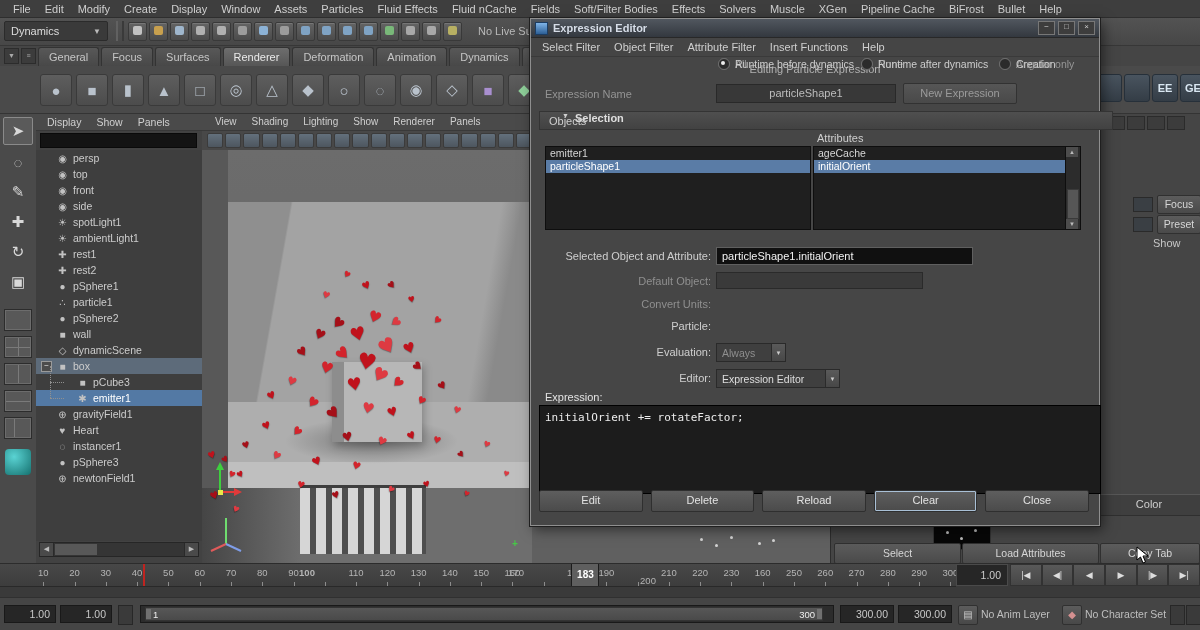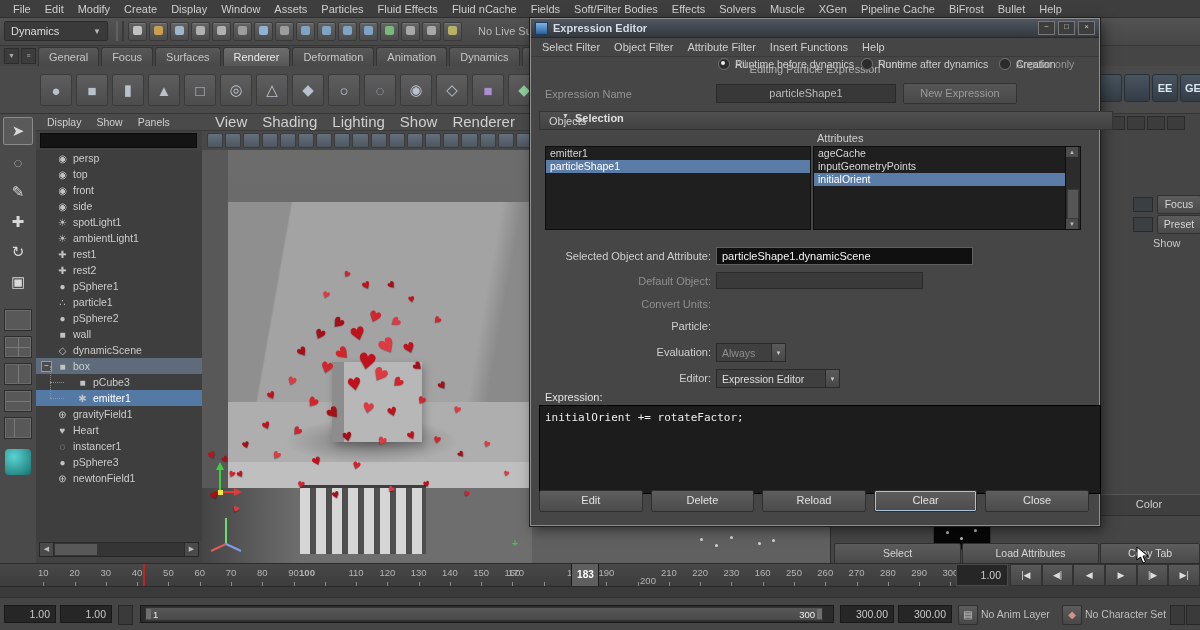--- a/index.html
+++ b/index.html
@@ -75,21 +75,21 @@
   .orow.sel .lbl{color:#fff}
   #outliner-hscroll{position:absolute;left:3px;top:429px;width:158px;height:13px;background:#353535;border:1px solid #262626;display:flex}
   .hsbtn{width:13px;background:#4a4a4a;border-right:1px solid #2a2a2a;font-size:7px;color:#bbb;text-align:center;line-height:12px}
   .hsbtn.r{border-right:none;border-left:1px solid #2a2a2a}
   #hsthumb{width:42px;background:#585858;margin:1px}
   #hstrack{flex:1;display:flex}
 
   
   #viewport{position:absolute;left:202px;top:113px;width:330px;height:450px;background:#676767}
   #viewport-menus{height:17px;background:#4a4a4a;display:flex;align-items:center;gap:1px;padding-left:6px;border-bottom:1px solid #393939}
-  #viewport-menus .mi{padding:0 7px;font-size:15px;color:#cfcfcf}
+  #viewport-menus .mi{padding:0 7px;font-size:10px;color:#cfcfcf}
   #viewport-toolbar{height:19px;background:#484848;display:flex;align-items:center;gap:2px;padding-left:5px;border-bottom:1px solid #3a3a3a}
   .vpi{width:15px;height:13px;background:linear-gradient(#63707c,#4d565f);border:1px solid #3b3b3b;border-radius:2px}
   #vp-canvas{position:absolute;left:0;top:37px;width:330px;height:413px;background:linear-gradient(#6c6c6c,#636363);overflow:hidden}
   .vp-leftband{position:absolute;left:0;top:0;width:26px;height:413px;background:#585858}
   .vp-wall{position:absolute;left:26px;top:52px;width:304px;height:200px;background:linear-gradient(100deg,#8f8f8f 0 62px,#a3a3a3 64px 270px,#8a8a8a 290px)}
   .vp-table{position:absolute;left:26px;top:252px;width:304px;height:60px;background:#aeaeae}
   .vp-tablefront{position:absolute;left:26px;top:312px;width:304px;height:26px;background:#bfbfbf}
   .vp-floor{position:absolute;left:0;top:338px;width:330px;height:75px;background:#6e6e6e}
   .vp-darkcorner{position:absolute;left:0;top:338px;width:100px;height:75px;background:linear-gradient(90deg,#454545,rgba(69,69,69,0))}
   .vp-shadow{position:absolute;left:82px;top:268px;width:175px;height:46px;background:radial-gradient(ellipse,rgba(35,35,35,.38),rgba(35,35,35,0) 70%)}
@@ -636,30 +636,29 @@
       <span>Selection</span>
     </div>
     <div id="ee-objects-label">Objects</div>
     <div id="ee-attrs-label">Attributes</div>
     <div id="ee-objects-list" class="eelist">
         <div class="lrow">emitter1</div>
         <div class="lrow sel">particleShape1</div>
       </div>
     <div id="ee-attrs-list" class="eelist">
         <div class="lrow">ageCache</div>
-        <div class="lrow">inputGeometryPoints</div>
         <div class="lrow sel">initialOrient</div>
       </div>
     <div id="ee-attrs-scroll">
       <div class="sb" style="top:0">▲</div>
       <div id="ee-sb-thumb"></div>
       <div class="sb" style="bottom:0">▼</div>
     </div>
     <div class="rlabel" id="ee-soa-label">Selected Object and Attribute:</div>
-    <div id="ee-soa-field">particleShape1.dynamicScene</div>
+    <div id="ee-soa-field">particleShape1.initialOrient</div>
     <div class="rlabel dim" id="ee-default-label">Default Object:</div>
     <div id="ee-default-field"></div>
     <div class="rlabel dim" id="ee-units-label">Convert Units:</div>
     <div id="ee-units-row">
         <span class="rg" style="left: 2px;">
           <span class="radio on"></span>
           <span class="rlbl">All</span>
         </span>
         <span class="rg" style="left: 145px;">
           <span class="radio"></span>

